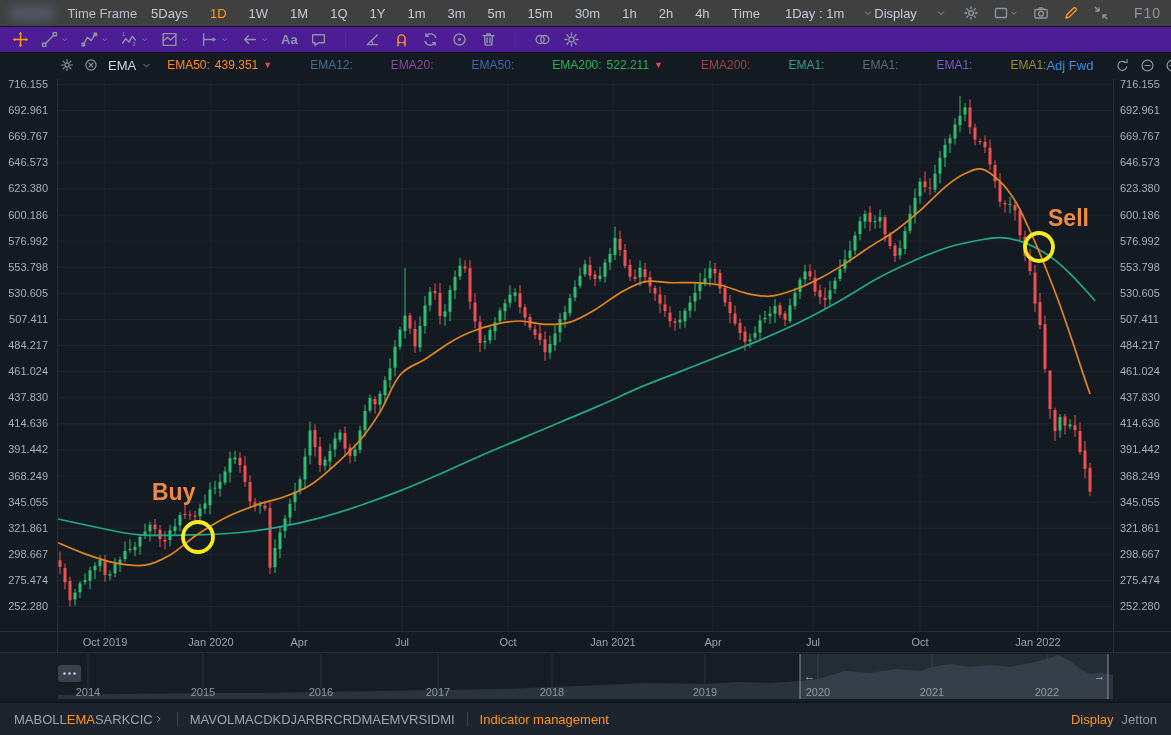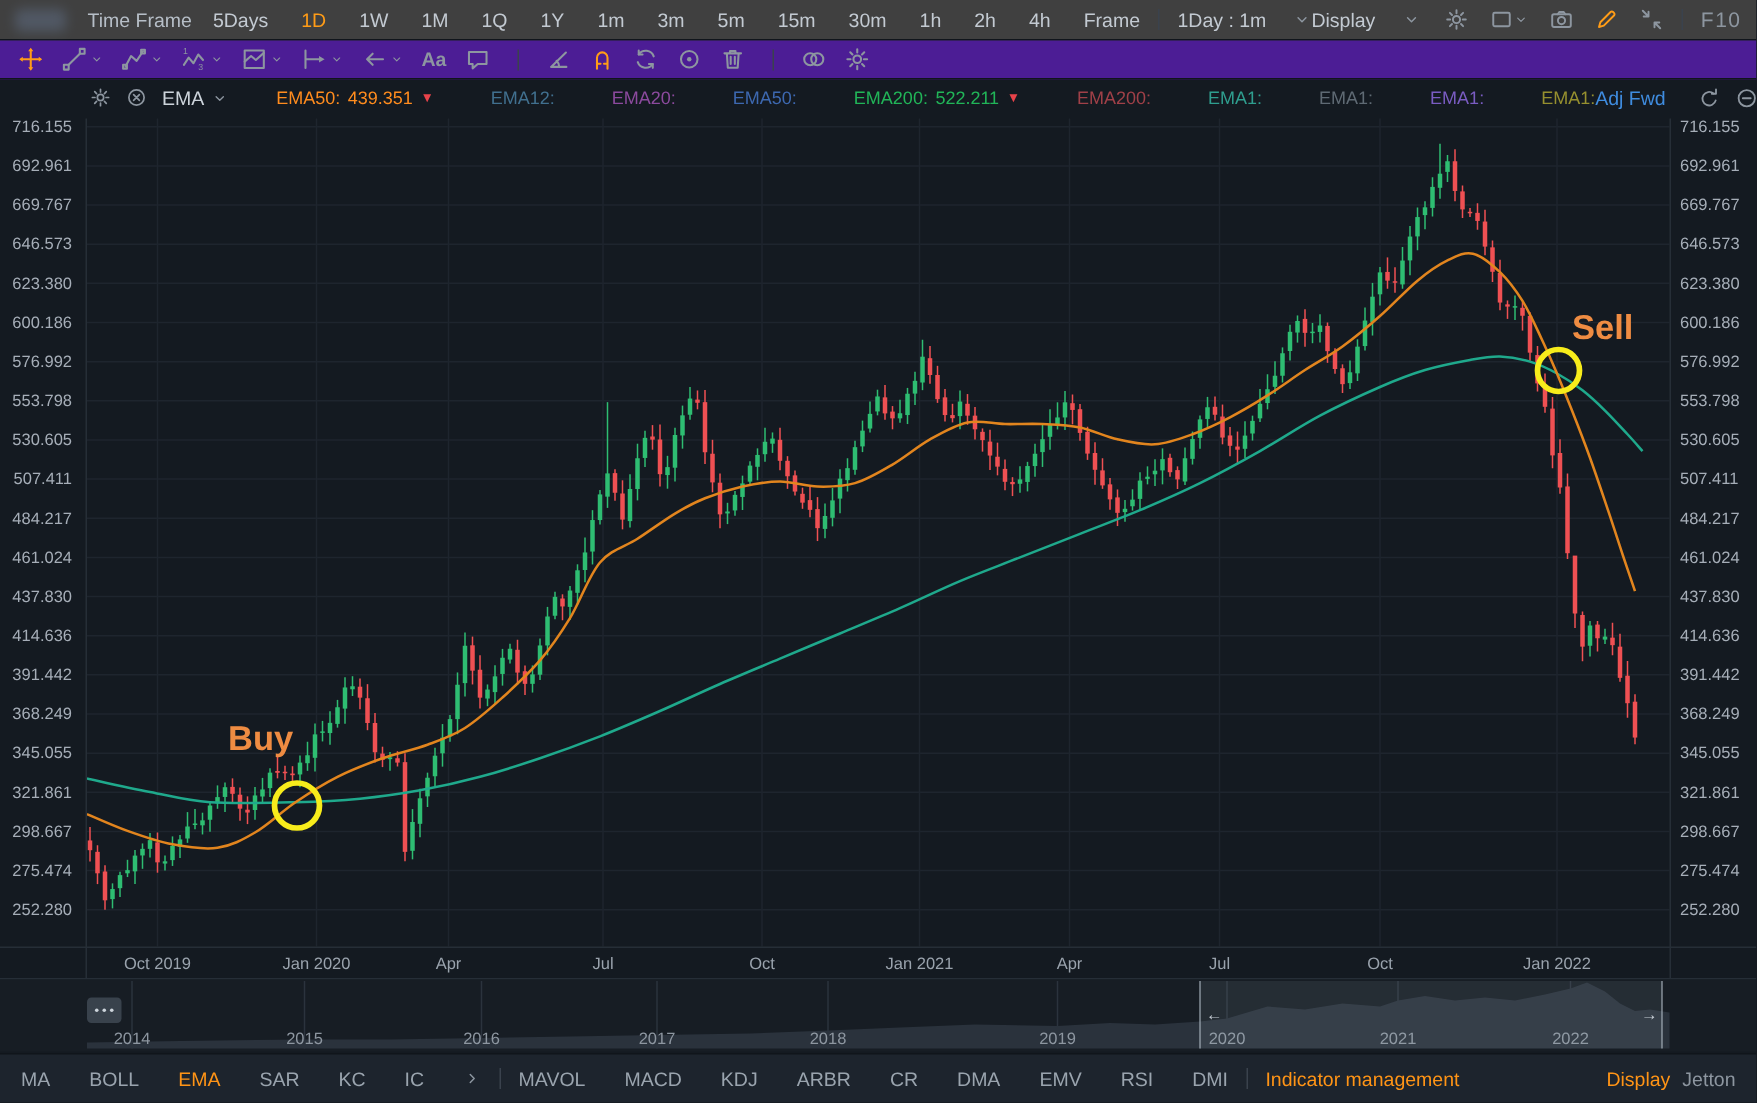--- a/index.html
+++ b/index.html
@@ -24,29 +24,29 @@
   .spacer{flex:1;}
   .icn{display:inline-flex;align-items:center;justify-content:center;color:#8d96a0;}
   .icn svg{display:block;}
   .tb-icons{display:flex;align-items:center;gap:14px;margin-left:16px;}
   .f10{color:#8d96a0;font-size:14px;letter-spacing:1px;cursor:pointer;}
   .tool{display:flex;align-items:center;gap:2px;padding:0 6px;height:24px;color:#8d96a0;cursor:pointer;}
   .tool.active{color:#ff9c17;}
   .tool .aa{font-size:13px;font-weight:bold;color:#8d96a0;}
   #indicator-row .left-icons{display:flex;align-items:center;gap:10px;}
   .ind-name{display:flex;align-items:center;gap:5px;color:#cdd4db;font-size:13px;margin:0 6px 0 10px;cursor:pointer;}
-  .readouts{display:flex;align-items:center;margin-left:26px;gap:38px;}
+  .readouts{display:flex;align-items:center;margin-left:9px;gap:38px;}
   .readout{display:flex;align-items:center;gap:5px;white-space:nowrap;cursor:pointer;}
   .readout .tri{color:#e8434a;font-size:9px;}
   .ind-right{display:flex;align-items:center;gap:10px;margin-right:8px;}
   .adj{color:#3f8cdf;font-size:13px;cursor:pointer;white-space:nowrap;margin-right:12px;}
   #bottombar .tab{cursor:pointer;white-space:nowrap;}
   #bottombar .tab.active{color:#ff9416;}
   #bottombar .orange{color:#ff9416;cursor:pointer;white-space:nowrap;}
-  #bottombar .group{display:flex;align-items:center;gap:26px;}
+  #bottombar .group{display:flex;align-items:center;}
   #bottombar .session{margin-left:auto;display:flex;gap:8px;align-items:center;}
   #bottombar .session .sval{color:#8d96a0;}
 </style>
 </head>
 <body>
 
 <svg id="chart-svg" viewBox="0 0 1171 735">
     <defs>
       <clipPath id="plotclip">
         <rect x="58" y="79" width="1055" height="553"></rect>
@@ -634,21 +634,21 @@
       <span class="tf-item">1Q</span>
       <span class="tf-item">1Y</span>
       <span class="tf-item">1m</span>
       <span class="tf-item">3m</span>
       <span class="tf-item">5m</span>
       <span class="tf-item">15m</span>
       <span class="tf-item">30m</span>
       <span class="tf-item">1h</span>
       <span class="tf-item">2h</span>
       <span class="tf-item">4h</span>
-      <span class="tf-item">Frame</span>
+      <span class="tf-item">Time</span>
     </div>
   <span class="vdiv"></span>
   <div class="dropdown">
     <span>1Day : 1m</span>
   <span class="icn">
         <svg viewBox="0 0 16 16" width="12" height="12" fill="none" stroke="currentColor" stroke-width="1.3" stroke-linecap="round" stroke-linejoin="round">
           <path d="M4.5 6.5 8 10l3.5-3.5"></path>
         </svg>
       </span>
     </div>

